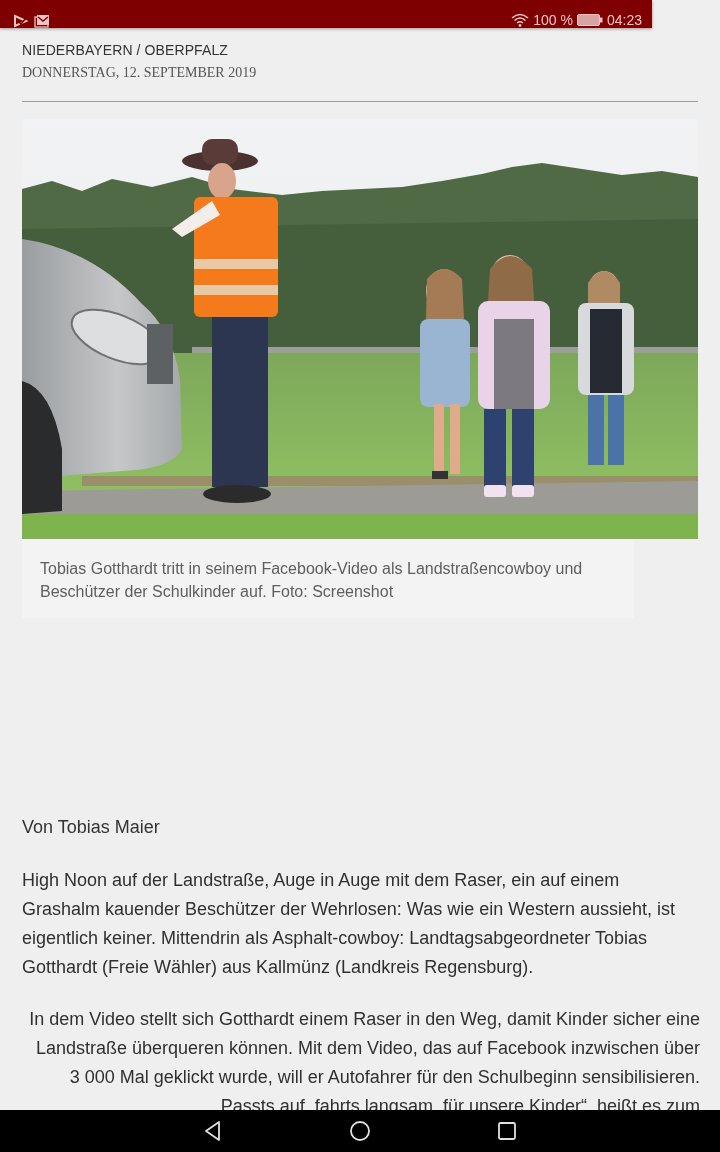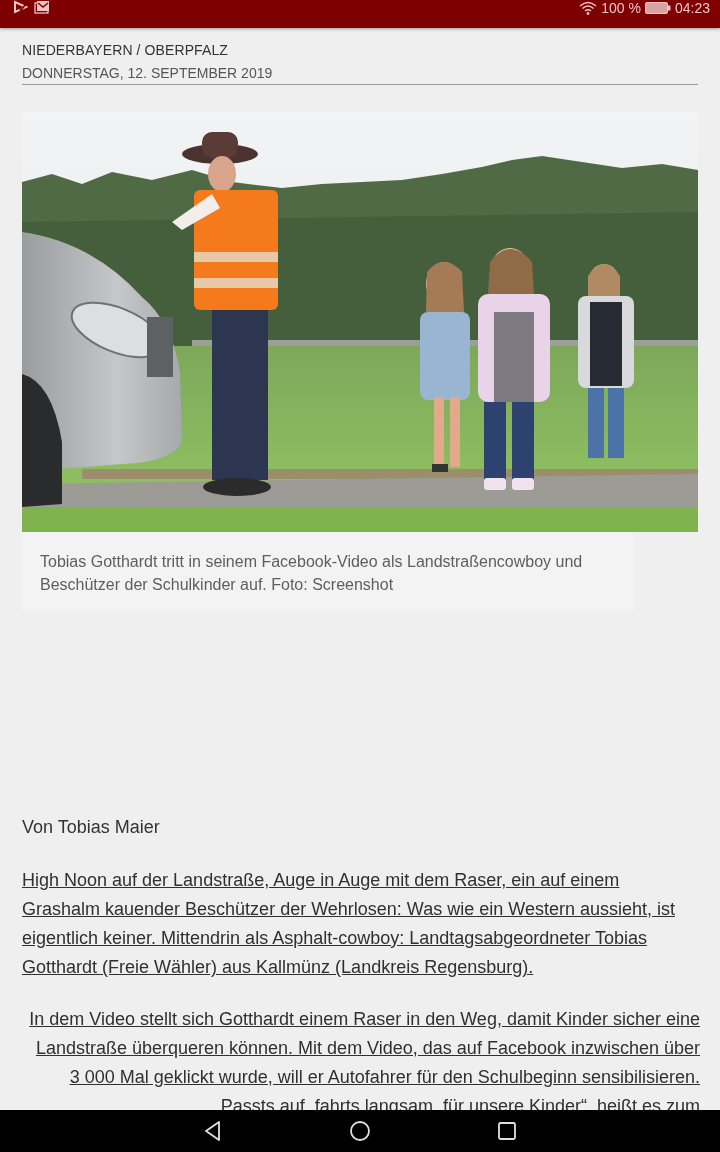--- a/index.html
+++ b/index.html
@@ -3,45 +3,45 @@
   <meta charset="utf-8">
   <style>
     * { box-sizing: border-box; margin: 0; padding: 0; }
     html, body {
       width: 720px; height: 1152px; overflow: hidden;
       background: #efefef;
       font-family: "Liberation Sans", "DejaVu Sans", sans-serif;
       color: #2b2b2b;
     }
     .status-bar {
-      position: absolute; top: 0; left: 0; width: 720px; height: 28px;
+      position: absolute; top: 0; left: 0; width: 652px; height: 28px;
       background: #7e0000;
       box-shadow: 0 1px 3px rgba(0,0,0,0.35);
-      display: flex; align-items: flex-start; justify-content: space-between;
+      display: flex; align-items: flex-end; justify-content: space-between;
       padding: 0 10px 0 14px;
       color: #f0c4c4; font-size: 14px; z-index: 5;
     }
     .status-left, .status-right { display: flex; align-items: center; gap: 6px; }
     .status-right { gap: 4px; }
     .sb-icon { display: inline-flex; align-items: center; }
     .content {
       position: absolute; top: 28px; left: 0; width: 720px; height: 1082px;
       overflow: hidden;
     }
     .ressort {
       position: absolute; top: 14px; left: 22px;
       font-size: 14px; font-weight: normal; color: #333; letter-spacing: 0.1px;
     }
     .dateline {
       position: absolute; top: 37px; left: 22px; width: 676px;
       font-size: 14px; color: #555;
-      border-bottom: 1px solid #9a9a9a; padding-bottom: 3px;
+      border-bottom: 1px solid #9a9a9a; padding-bottom: 20px; font-family: Liberation Serif, serif;
     }
     .figure {
-      position: absolute; top: 84px; left: 22px; width: 612px; height: 499px;
+      position: absolute; top: 91px; left: 22px; width: 612px; height: 499px;
       background: #f3f3f3;
     }
     .photo {
       position: relative; width: 676px; height: 420px; overflow: hidden;
       background: #e9ecee;
     }
     .photo svg { display: block; }
     .caption {
       padding: 18px 18px 0 18px;
       font-size: 16px; line-height: 23px; color: #5e5e5e;
@@ -53,21 +53,21 @@
     .subheadline {
       position: absolute; top: 700px; left: 22px; width: 600px;
       font-size: 22px; line-height: 31px; color: #2d2d2d; font-weight: 500;
     }
     .author {
       position: absolute; top: 789px; left: 22px;
       font-size: 18px; color: #333;
     }
     .paragraph {
       position: absolute; left: 22px; width: 678px;
-      font-size: 18px; line-height: 29px; color: #303030; text-decoration: underline;
+      font-size: 18px; line-height: 29px; color: #303030;
     }
     .p1 { top: 838px; }
     .p2 { top: 977px; text-align: right; }
     .nav-bar {
       position: absolute; top: 1110px; left: 0; width: 720px; height: 42px;
       background: #000; display: flex; align-items: center; justify-content: space-around;
       padding: 0 140px; z-index: 5;
     }
     .nav-btn { width: 40px; height: 40px; display: flex; align-items: center; justify-content: center; }
   </style>

